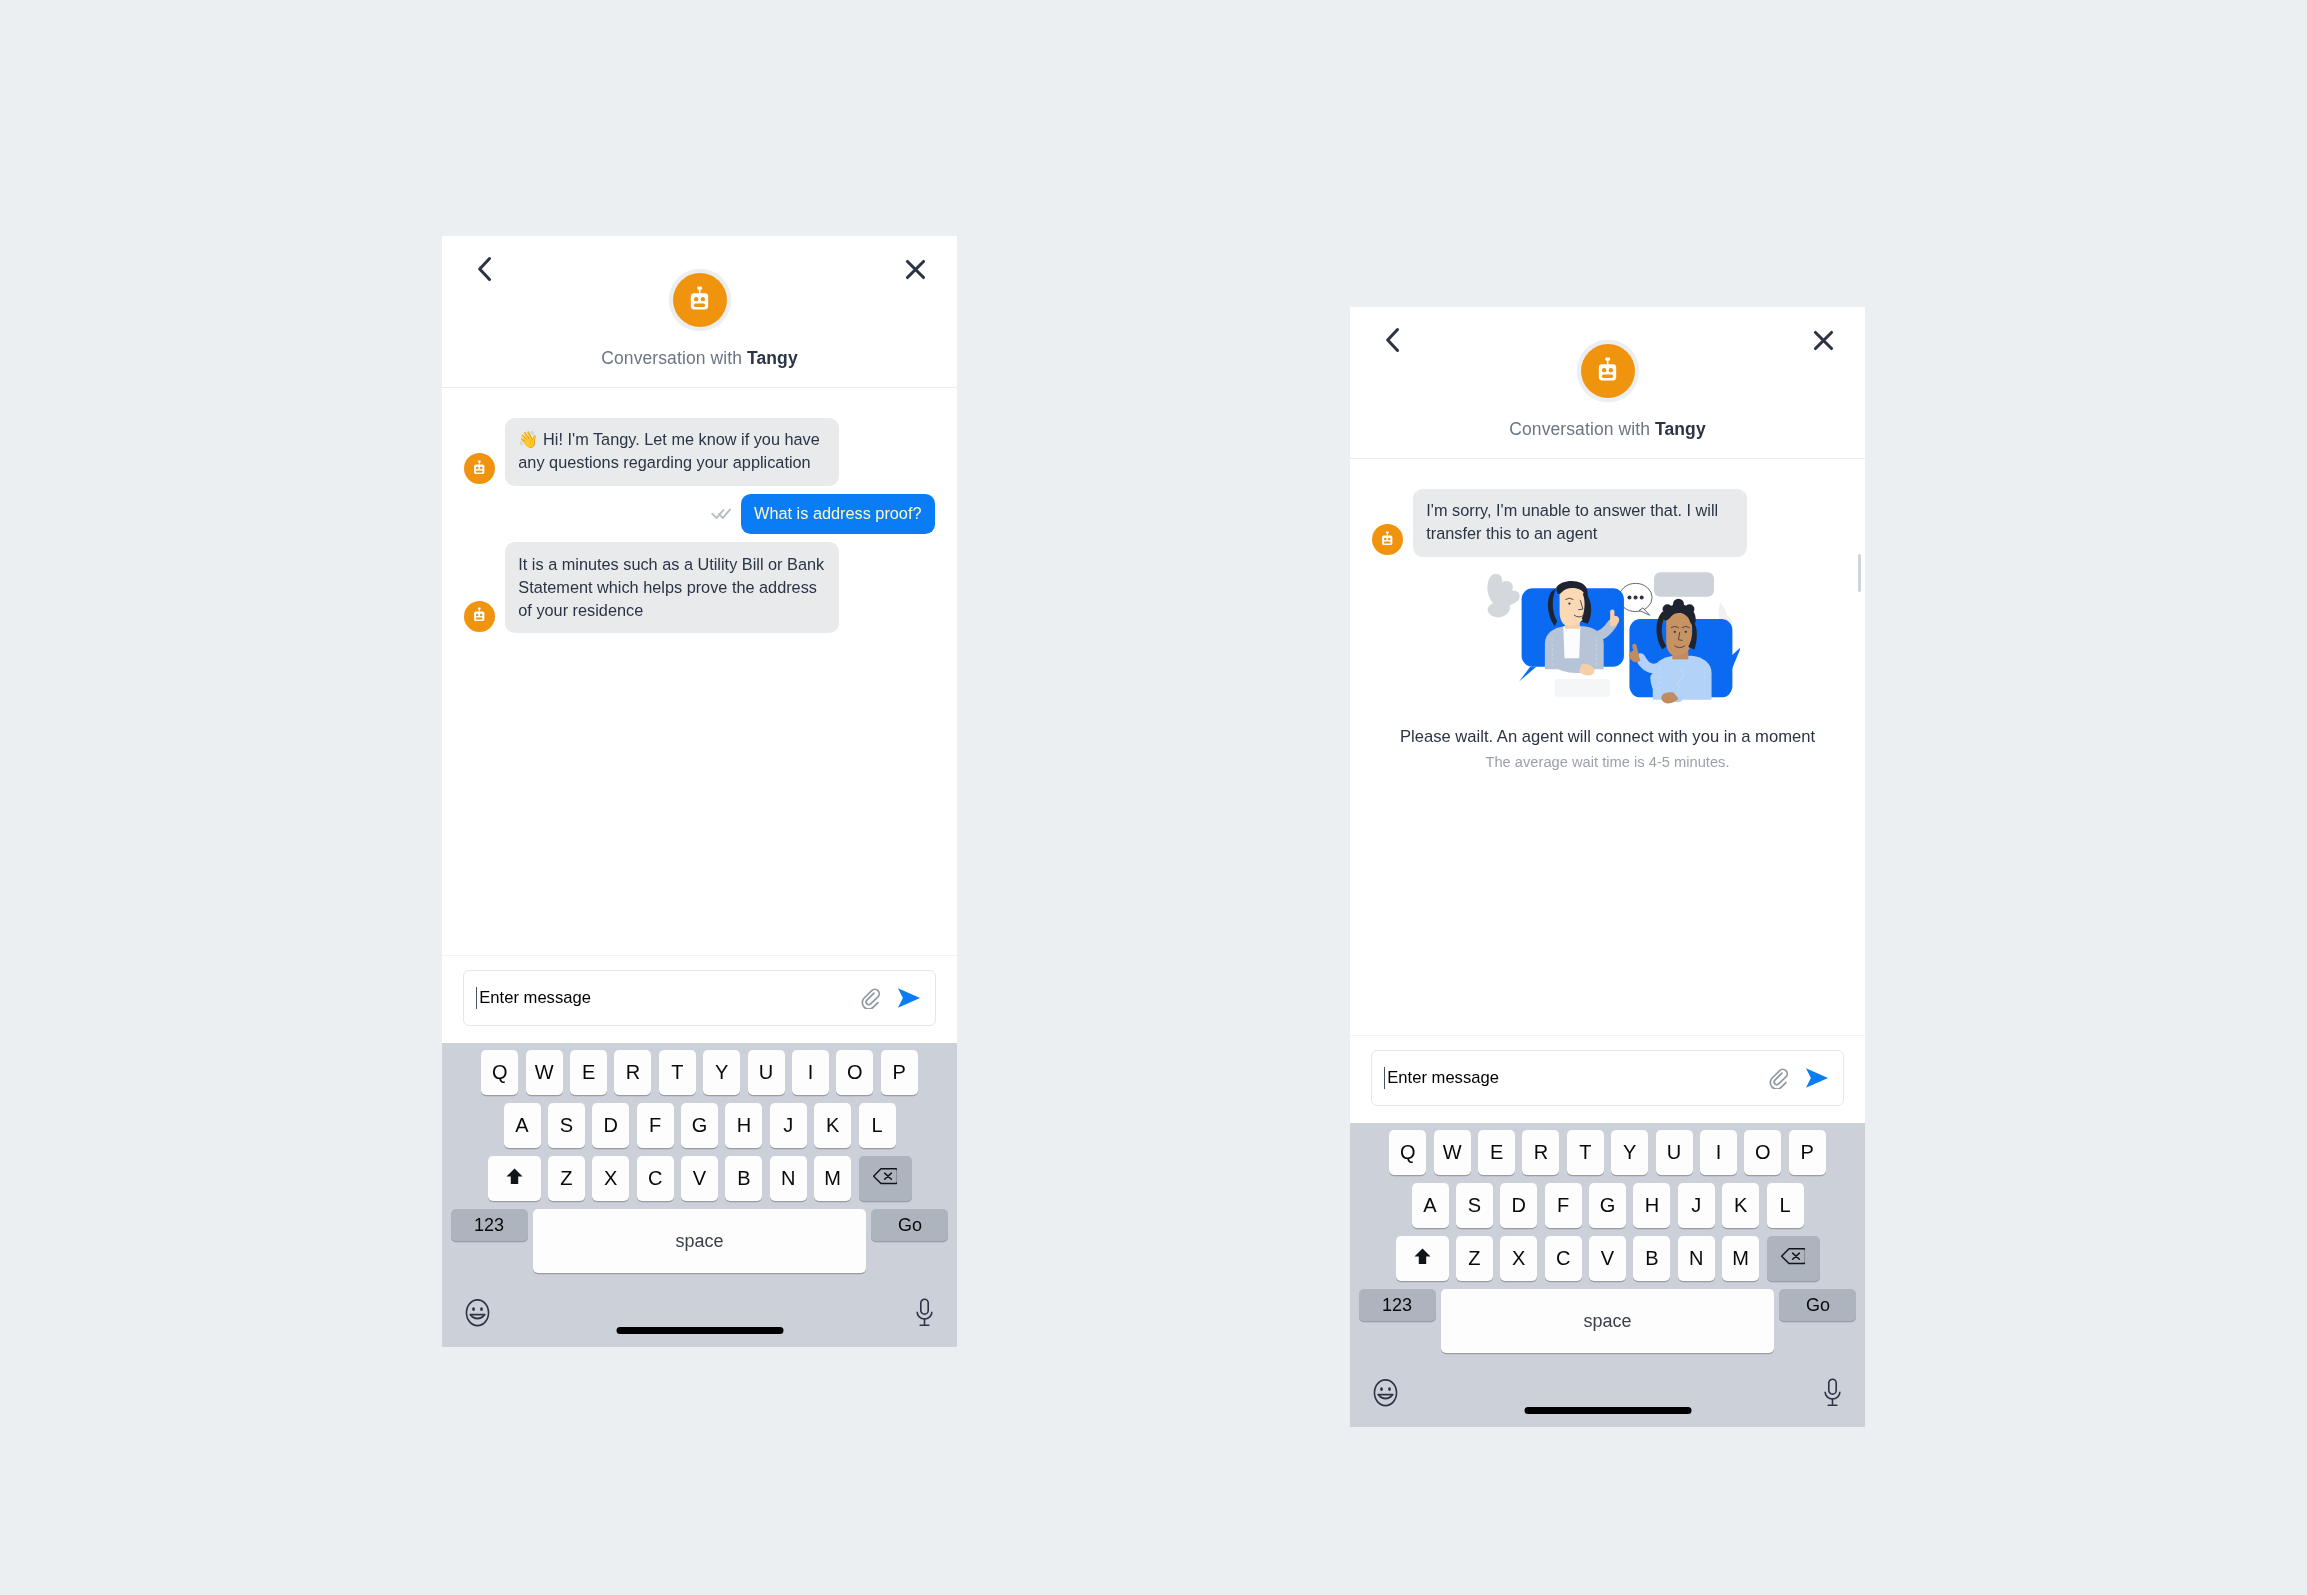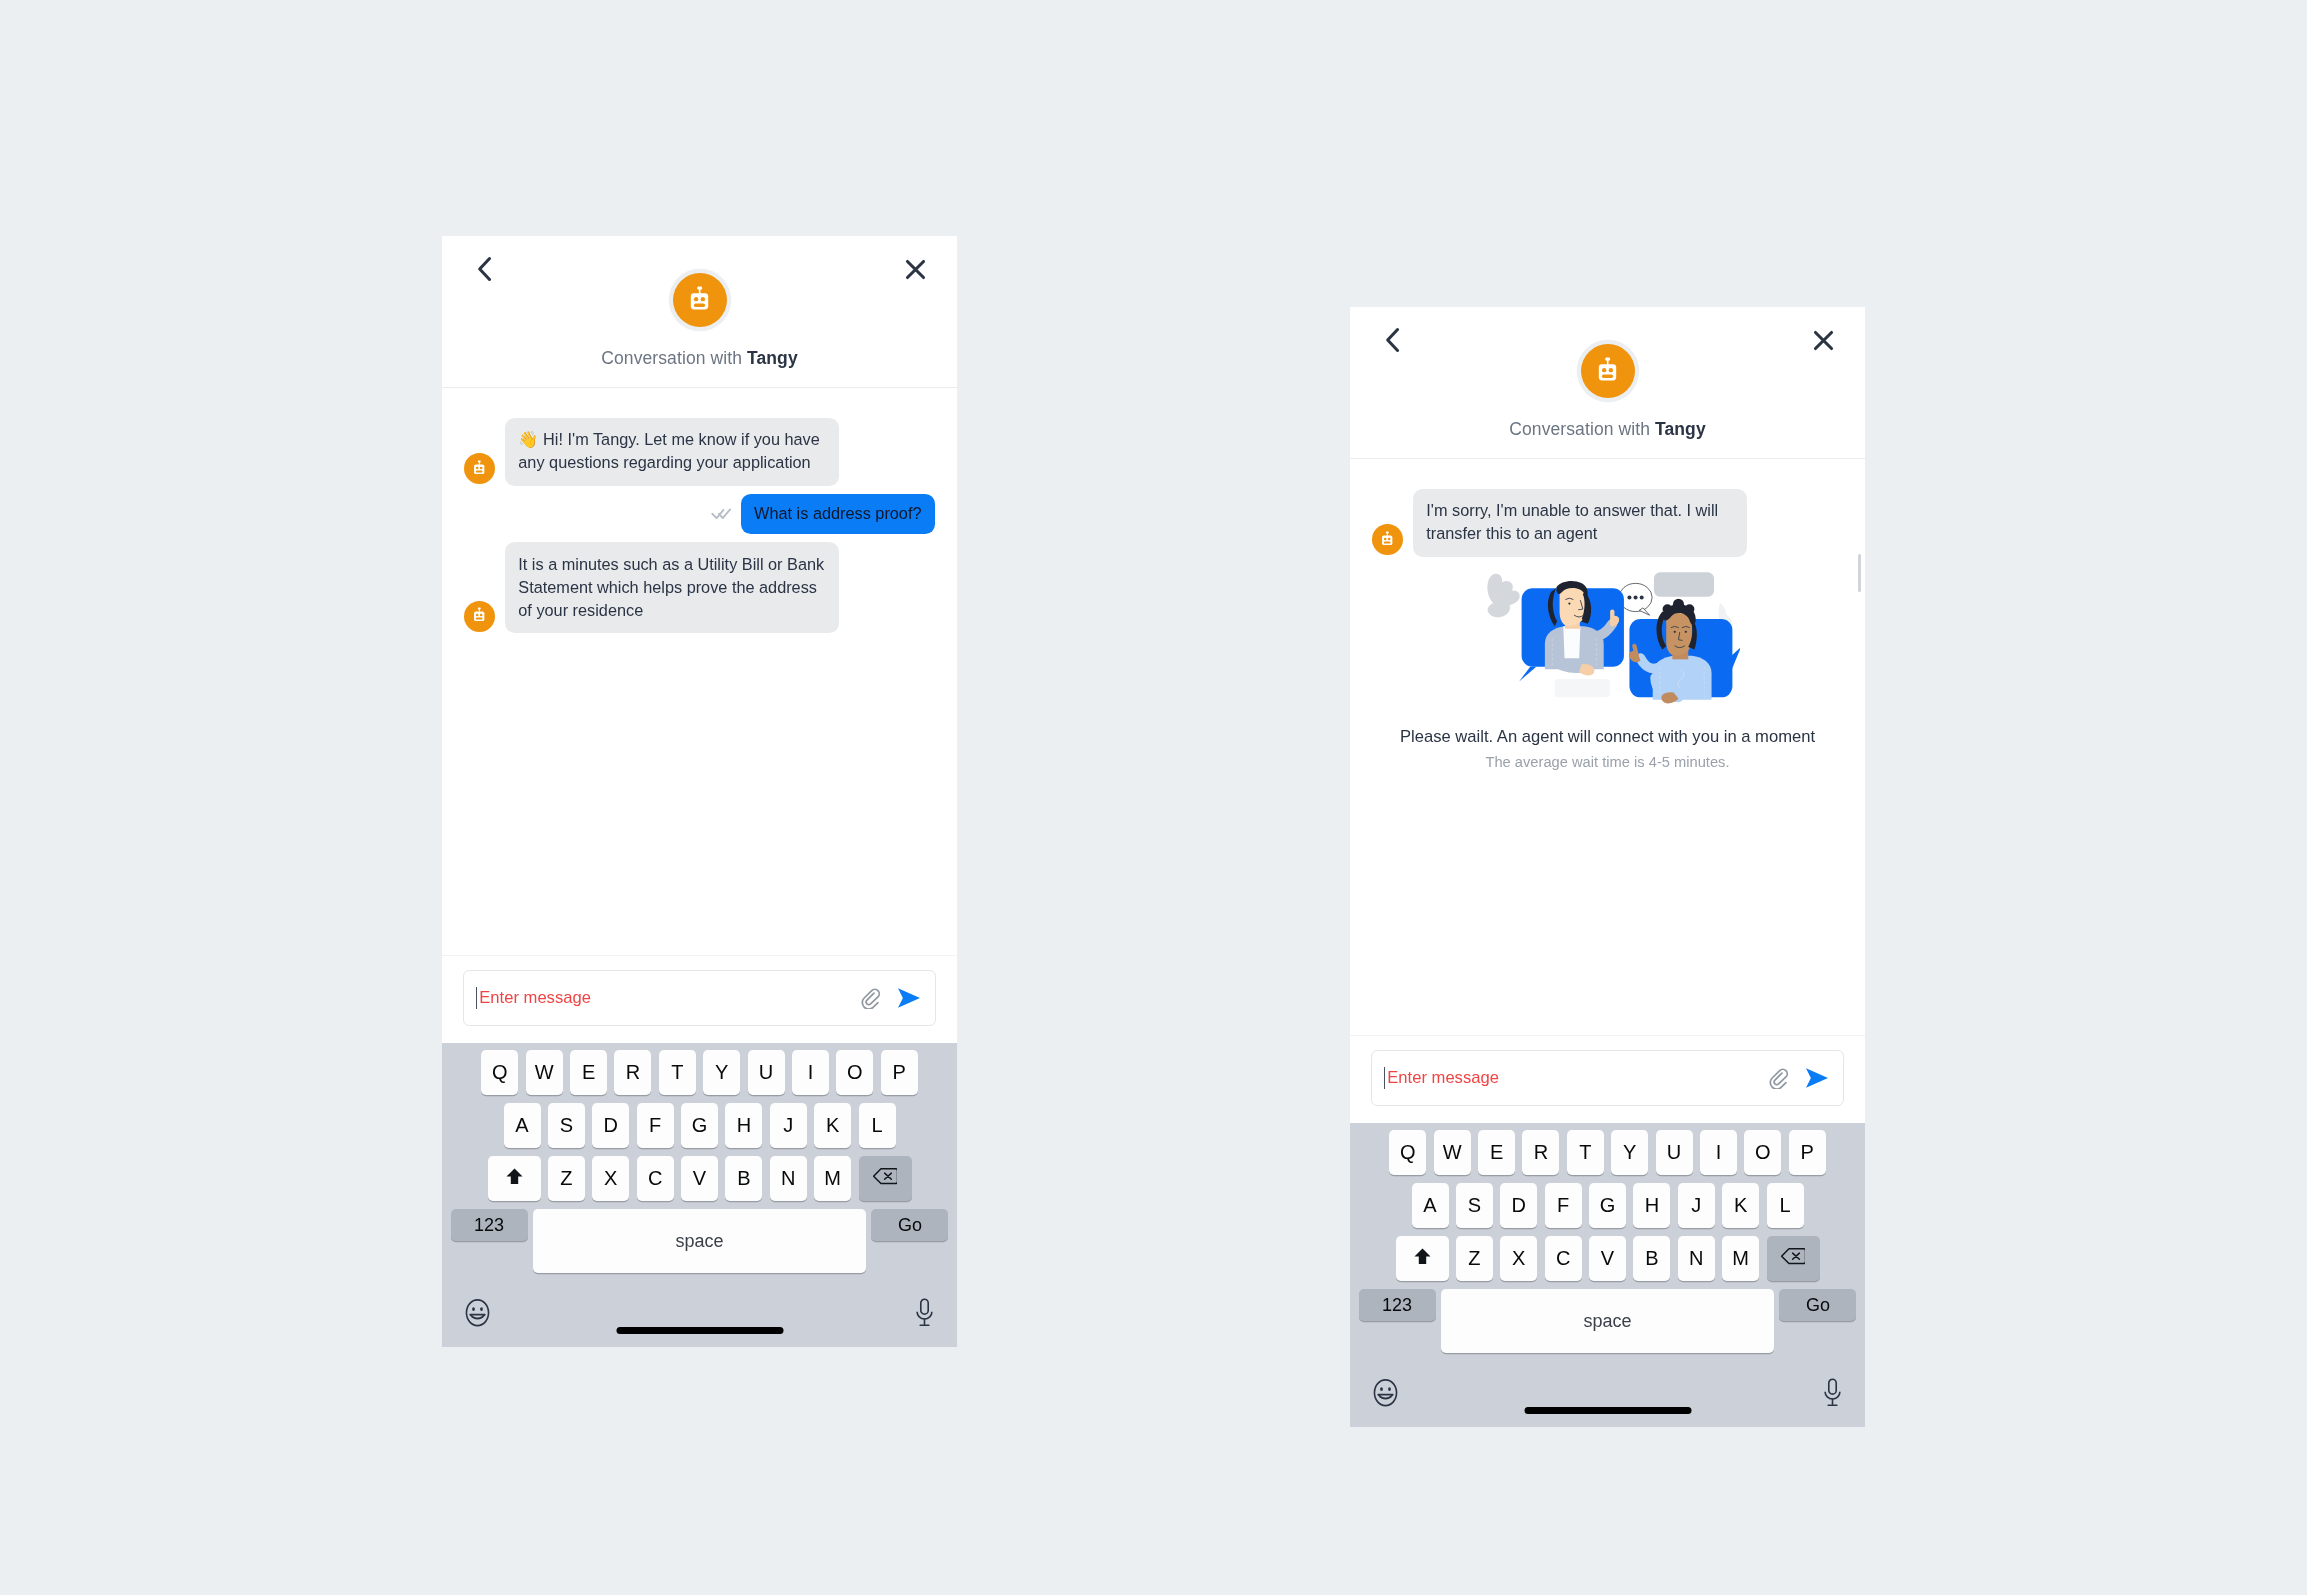--- a/index.html
+++ b/index.html
@@ -81,21 +81,21 @@
   }
 
   .bubble {
     border-radius: 9.8px;
     padding: 10.4px 13.5px 11px 13.5px;
     font-size: 16.3px;
     line-height: 1.42;
     max-width: 334px;
   }
   .bubble.bot  { background: #e8eaec; color: #2b3445; }
-  .bubble.user { background: #0a7cf5; color: #0f172a; border-radius: 9.8px; padding: 8.6px 13.5px 9.2px 13.5px; }
+  .bubble.user { background: #0a7cf5; color: #fef9c3; border-radius: 9.8px; padding: 8.6px 13.5px 9.2px 13.5px; }
 
   .read-ticks { margin-right: 8.6px; display: flex; align-items: center; }
 
   
   .transfer-block { margin-top: 2.5px; text-align: center; }
   .illustration { width: 264px; height: 144px; margin: 0 auto; display: block; }
   .wait-title {
     margin-top: 16px;
     font-size: 16.6px;
     line-height: 1.42;
@@ -131,21 +131,21 @@
   }
   .caret {
     width: 1.2px; height: 22px;
     background: #4a5160;
     margin-right: 1.8px;
     flex: 0 0 auto;
   }
   .composer-placeholder {
     flex: 1 1 auto;
     font-size: 16.6px;
-    color: #ef4444;
+    color: #000000;
   }
   .icon-btn { flex: 0 0 auto; display: flex; align-items: center; justify-content: center; cursor: pointer; }
   .icon-clip { margin-right: 14.7px; }
 
   
   .keyboard {
     flex: 0 0 auto;
     background: #ccd0d8;
     padding: 7.4px 0 0 0;
   }

